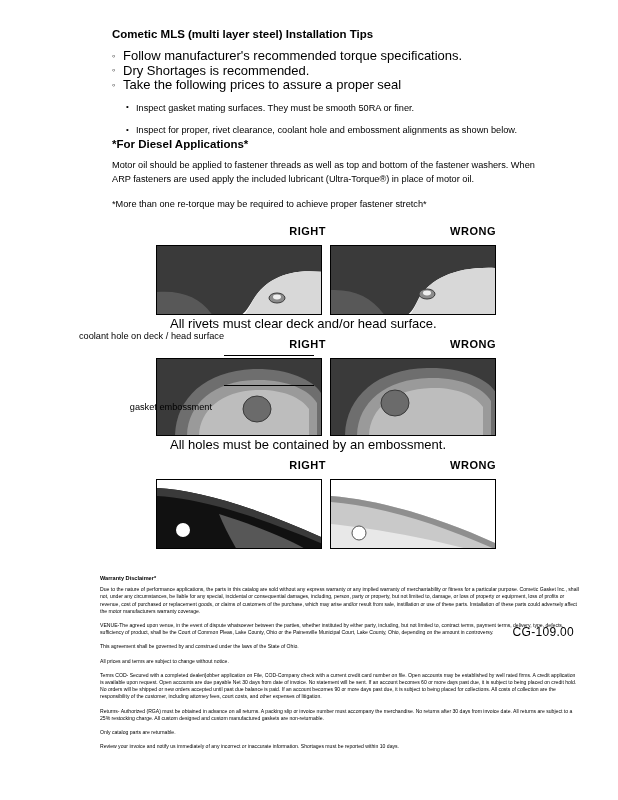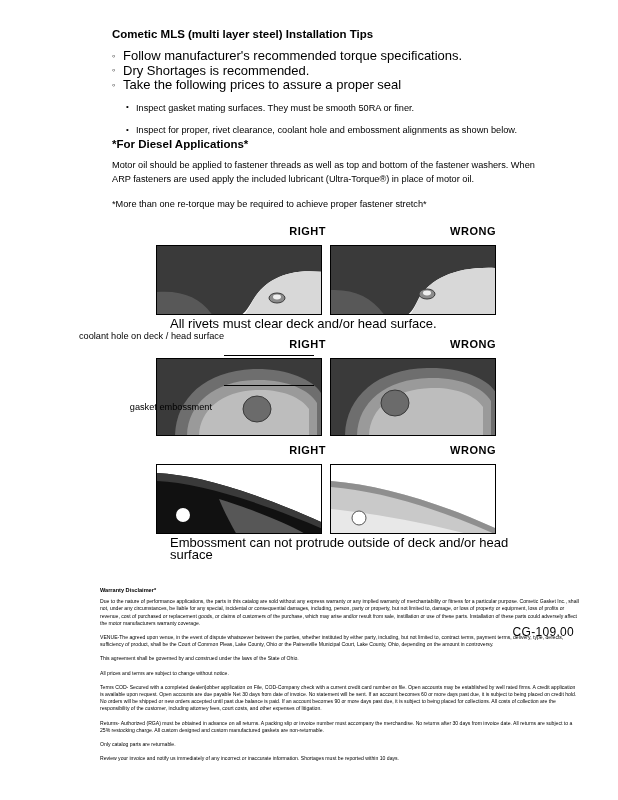--- a/index.html
+++ b/index.html
@@ -244,20 +244,21 @@
           <svg viewBox="0 0 166 78" width="166" height="78" preserveAspectRatio="none">
             <rect x="0" y="0" width="166" height="78" fill="#ffffff"></rect>
             <path d="M0,0 L166,0 L166,78 L0,78 Z" fill="#3a3a3a"></path>
             <path d="M14,78 C14,38 46,10 96,9 C132,8 160,21 166,36 L166,78 Z" fill="#6e6e6e"></path>
             <path d="M26,78 C26,44 54,20 98,19 C128,18 152,28 160,42 L160,78 Z" fill="#9a9a9a"></path>
             <path d="M38,78 C38,50 62,30 100,29 C124,28 144,36 152,48 L152,78 Z" fill="#bdbdbd"></path>
             <ellipse cx="64" cy="44" rx="14" ry="13" fill="#6b6b6b" stroke="#3a3a3a" stroke-width="1"></ellipse>
           </svg>
         </div>
       </div>
+      <p class="fig-caption">All holes must be contained by an embossment.</p>
     </div>
 
     <div class="fig-group" style="margin-top:8px;">
       <div class="fig-labels">
         <div>RIGHT</div>
         <div>WRONG</div>
       </div>
       <div class="fig-row">
         <div class="fig-box">
           <svg viewBox="0 0 166 70" width="166" height="70" preserveAspectRatio="none">
@@ -271,21 +272,20 @@
         <div class="fig-box">
           <svg viewBox="0 0 166 70" width="166" height="70" preserveAspectRatio="none">
             <rect x="0" y="0" width="166" height="70" fill="#ffffff"></rect>
             <path d="M0,16 C50,20 110,38 166,64 L166,70 L0,70 Z" fill="#c9c9c9"></path>
             <path d="M0,16 C50,20 110,38 166,64 L166,70 C108,44 50,26 0,22 Z" fill="#8f8f8f"></path>
             <path d="M0,44 C40,48 96,58 140,70 L0,70 Z" fill="#e8e8e8"></path>
             <circle cx="28" cy="53" r="7" fill="#ffffff" stroke="#555555" stroke-width="1"></circle>
           </svg>
         </div>
       </div>
-      <p class="fig-caption">Embossment can not protrude outside of deck and/or head surface</p>
     </div>
 
   </div>
 
   <div class="callouts">
     <div class="callout-1">coolant hole on deck / head surface</div>
     <div class="callout-2">gasket embossment</div>
   </div>
   <div class="leader" style="left:224px; top:355px; width:90px;"></div>
   <div class="leader" style="left:224px; top:385px; width:90px;"></div>

